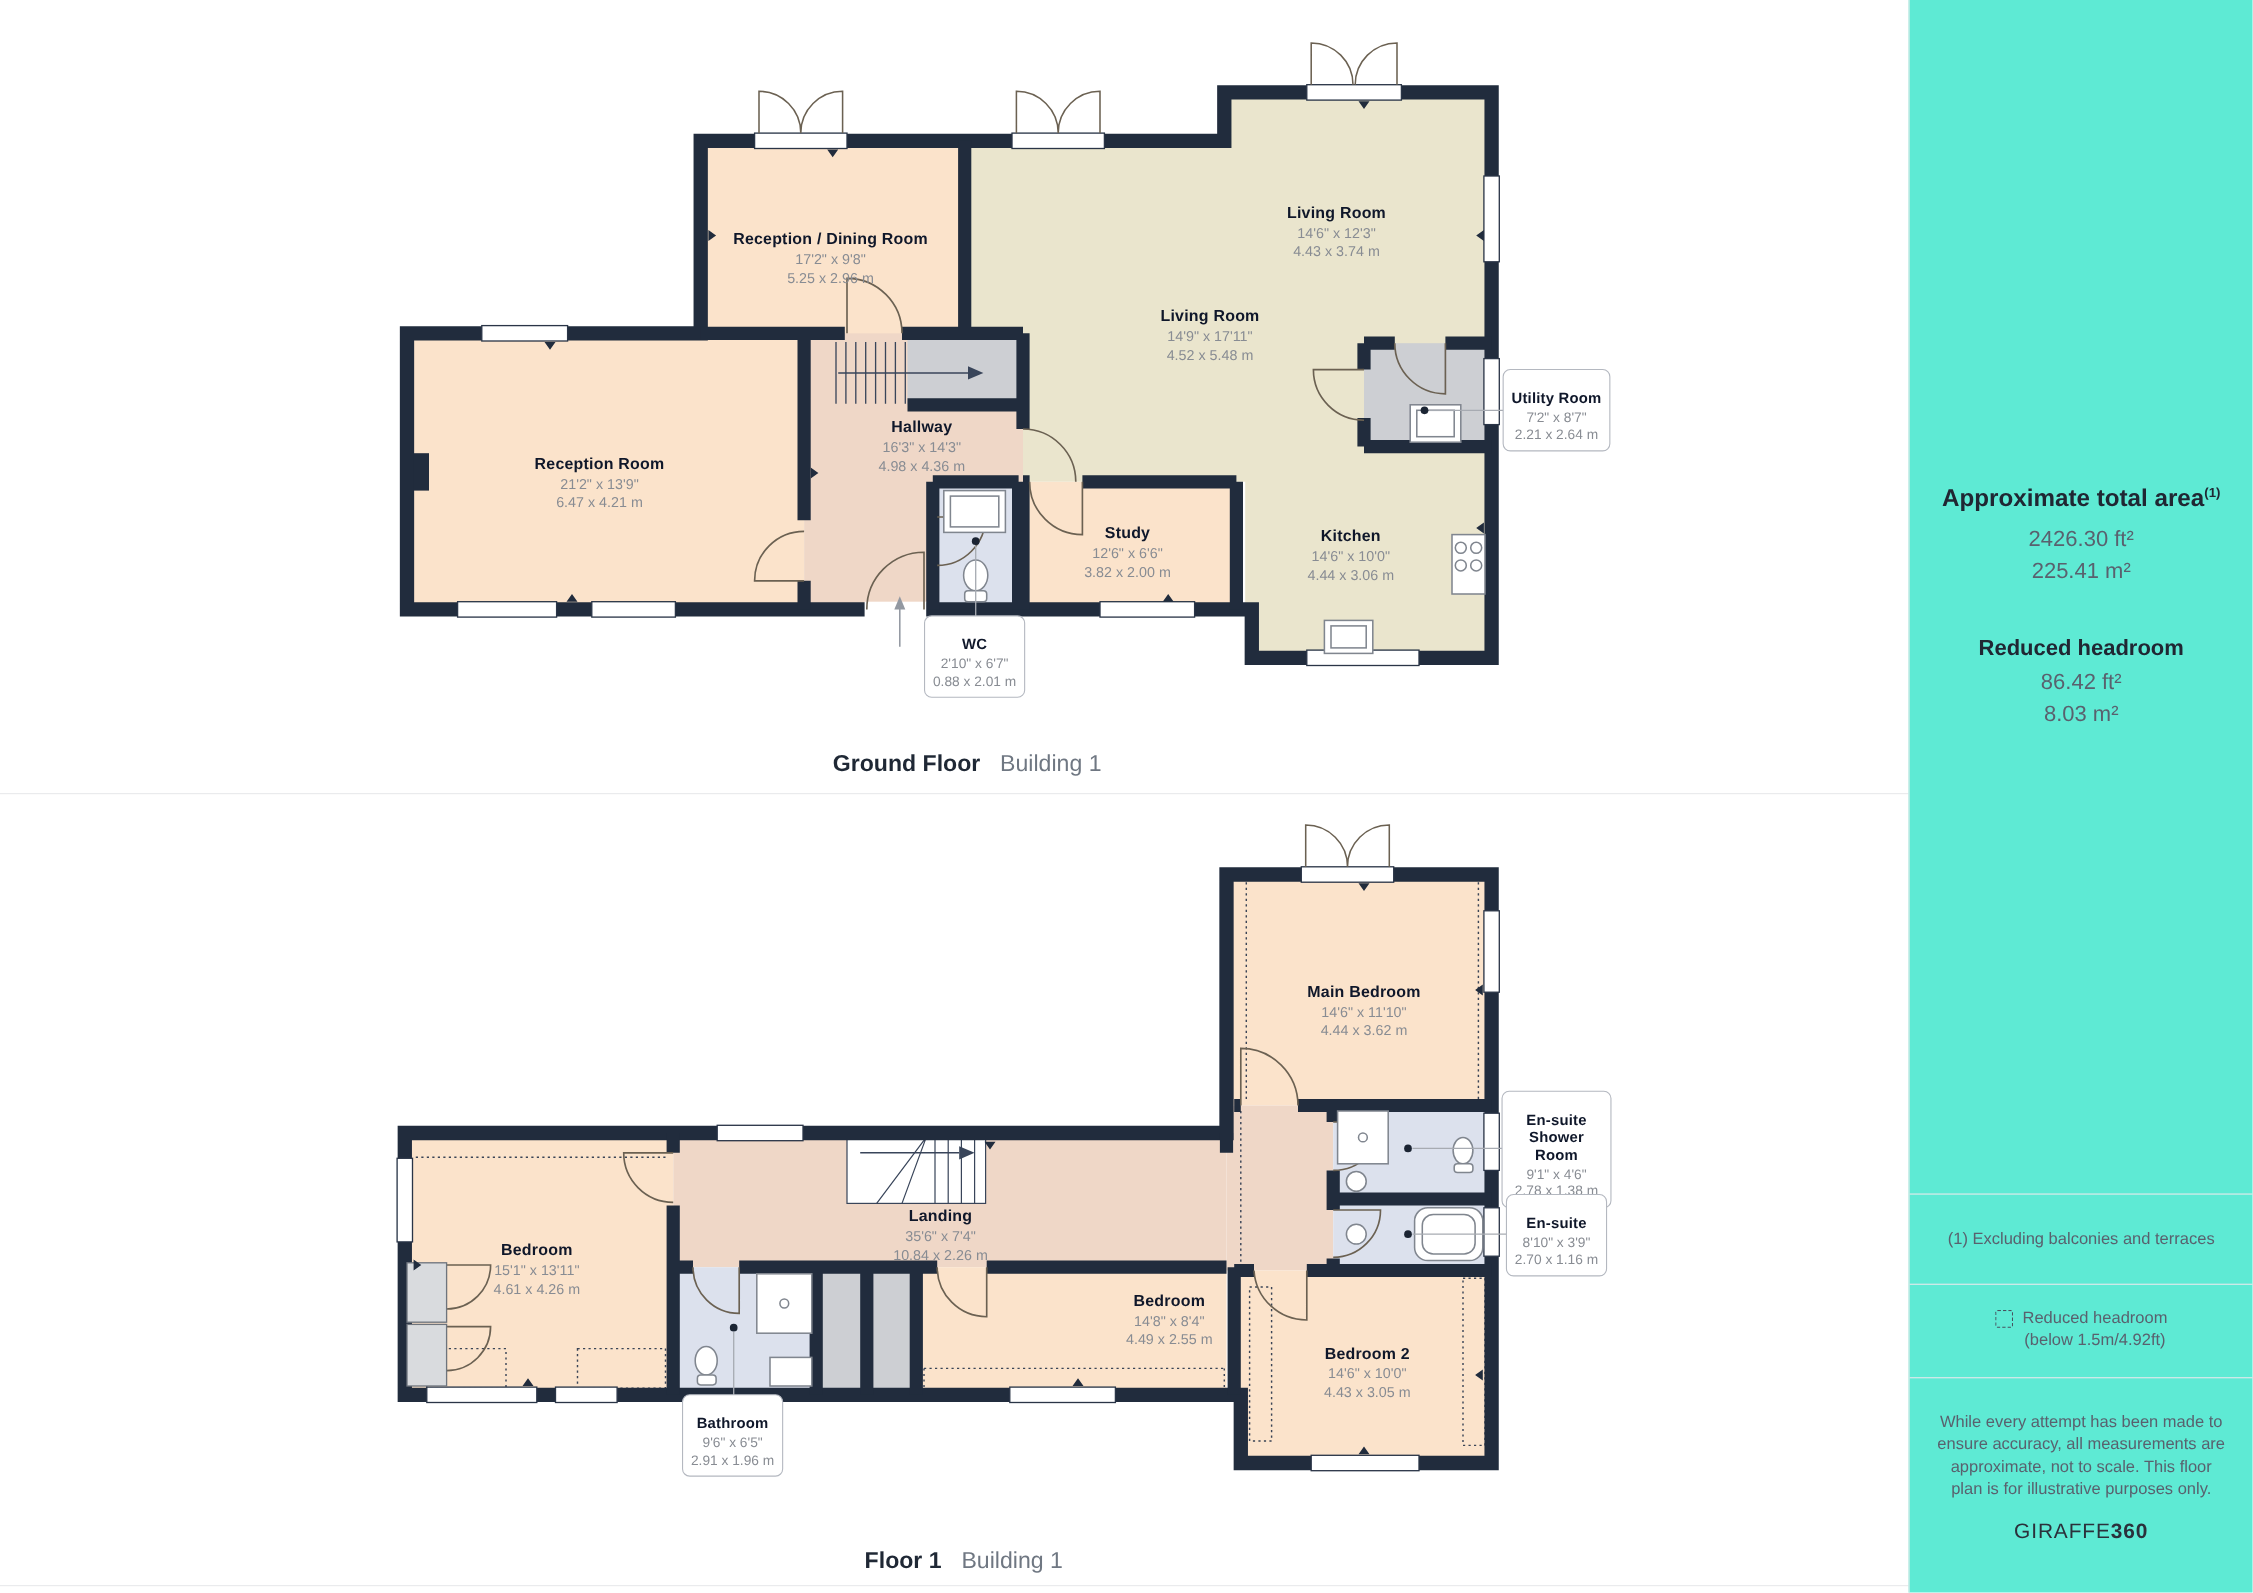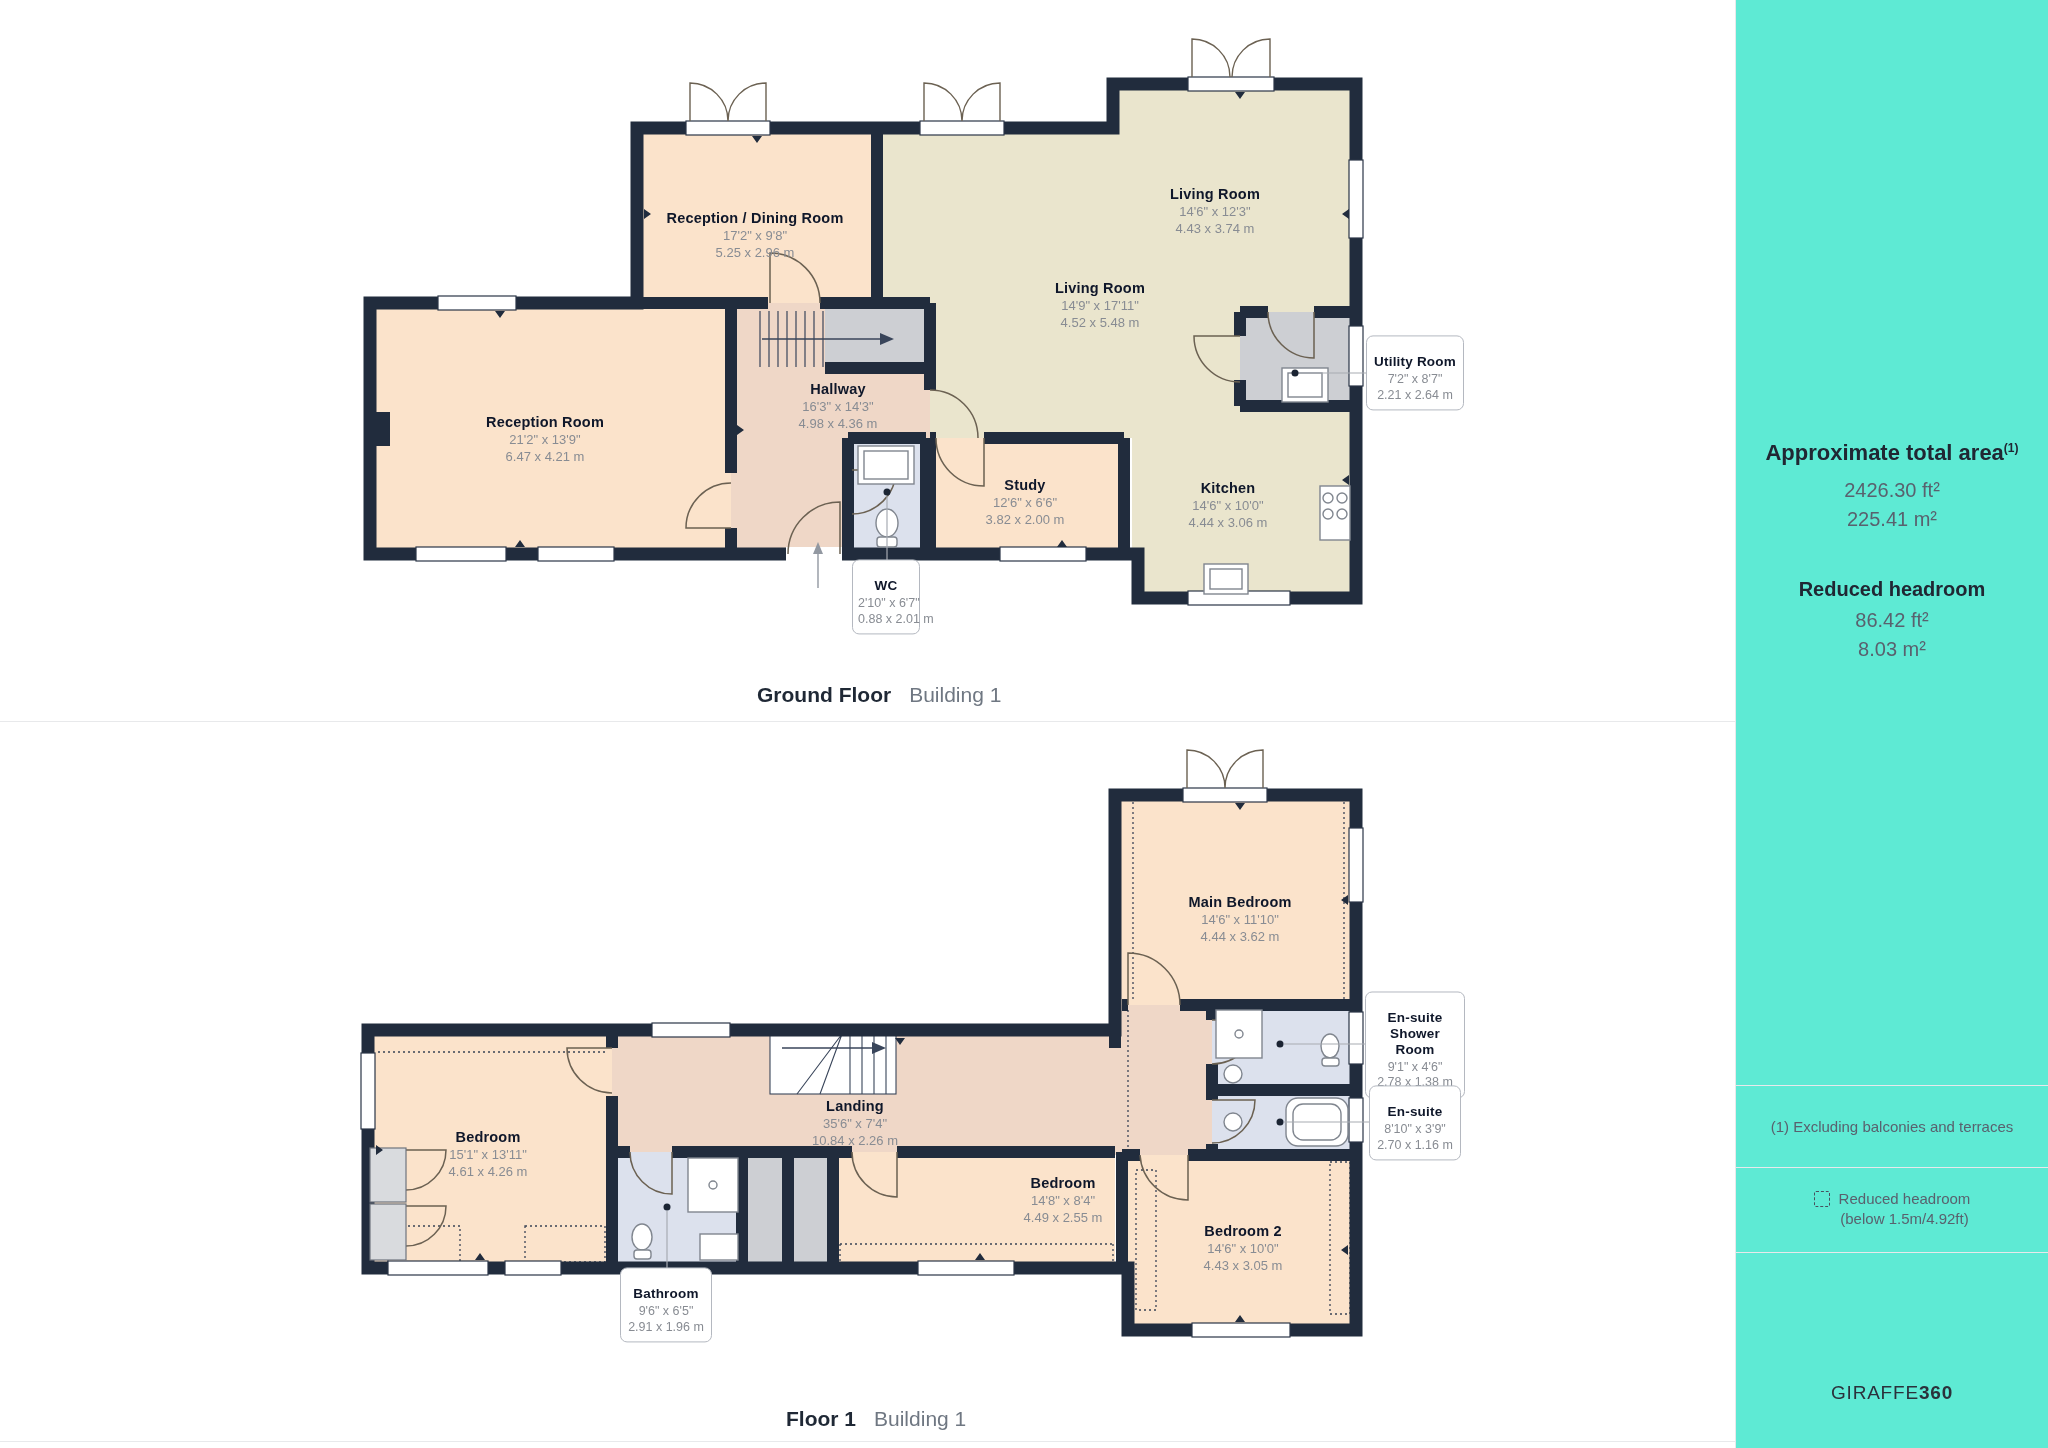--- a/index.html
+++ b/index.html
@@ -249,21 +249,21 @@
     <div class="room-name">Kitchen</div>
     <div class="room-dims">14'6" x 10'0"</div>
     <div class="room-dims">4.44 x 3.06 m</div>
   </div>
 
   <div class="callout" style="left:1415px;top:373px;width:98px">
     <div class="room-name">Utility Room</div>
     <div class="room-dims">7'2" x 8'7"</div>
     <div class="room-dims">2.21 x 2.64 m</div>
   </div>
-  <div class="callout" style="left:886px;top:597px;width:68px">
+  <div class="callout" style="left:886px;top:597px;width:92px">
     <div class="room-name">WC</div>
     <div class="room-dims">2'10" x 6'7"</div>
     <div class="room-dims">0.88 x 2.01 m</div>
   </div>
 
   <div class="room-label" style="left:1240px;top:920px">
     <div class="room-name">Main Bedroom</div>
     <div class="room-dims">14'6" x 11'10"</div>
     <div class="room-dims">4.44 x 3.62 m</div>
   </div>
@@ -329,18 +329,19 @@
 
     <div class="sb-legend" style="top:1189px">
       <span class="dash-icon"></span>
       <span class="legend-lines">
         <span class="ll">Reduced headroom</span>
         <span class="ll">(below 1.5m/4.92ft)</span>
       </span>
     </div>
     <div class="sb-div" style="top:1252px"></div>
 
+    <div class="sb-disclaimer" style="top:1283px">While every attempt has been made to ensure accuracy, all measurements are approximate, not to scale. This floor plan is for illustrative purposes only.</div>
     <div class="sb-brand" style="top:1382px">
       <span class="b1">GIRAFFE</span><span class="b2">360</span>
     </div>
   </aside>
 
 </div>
 
 </body></html>

